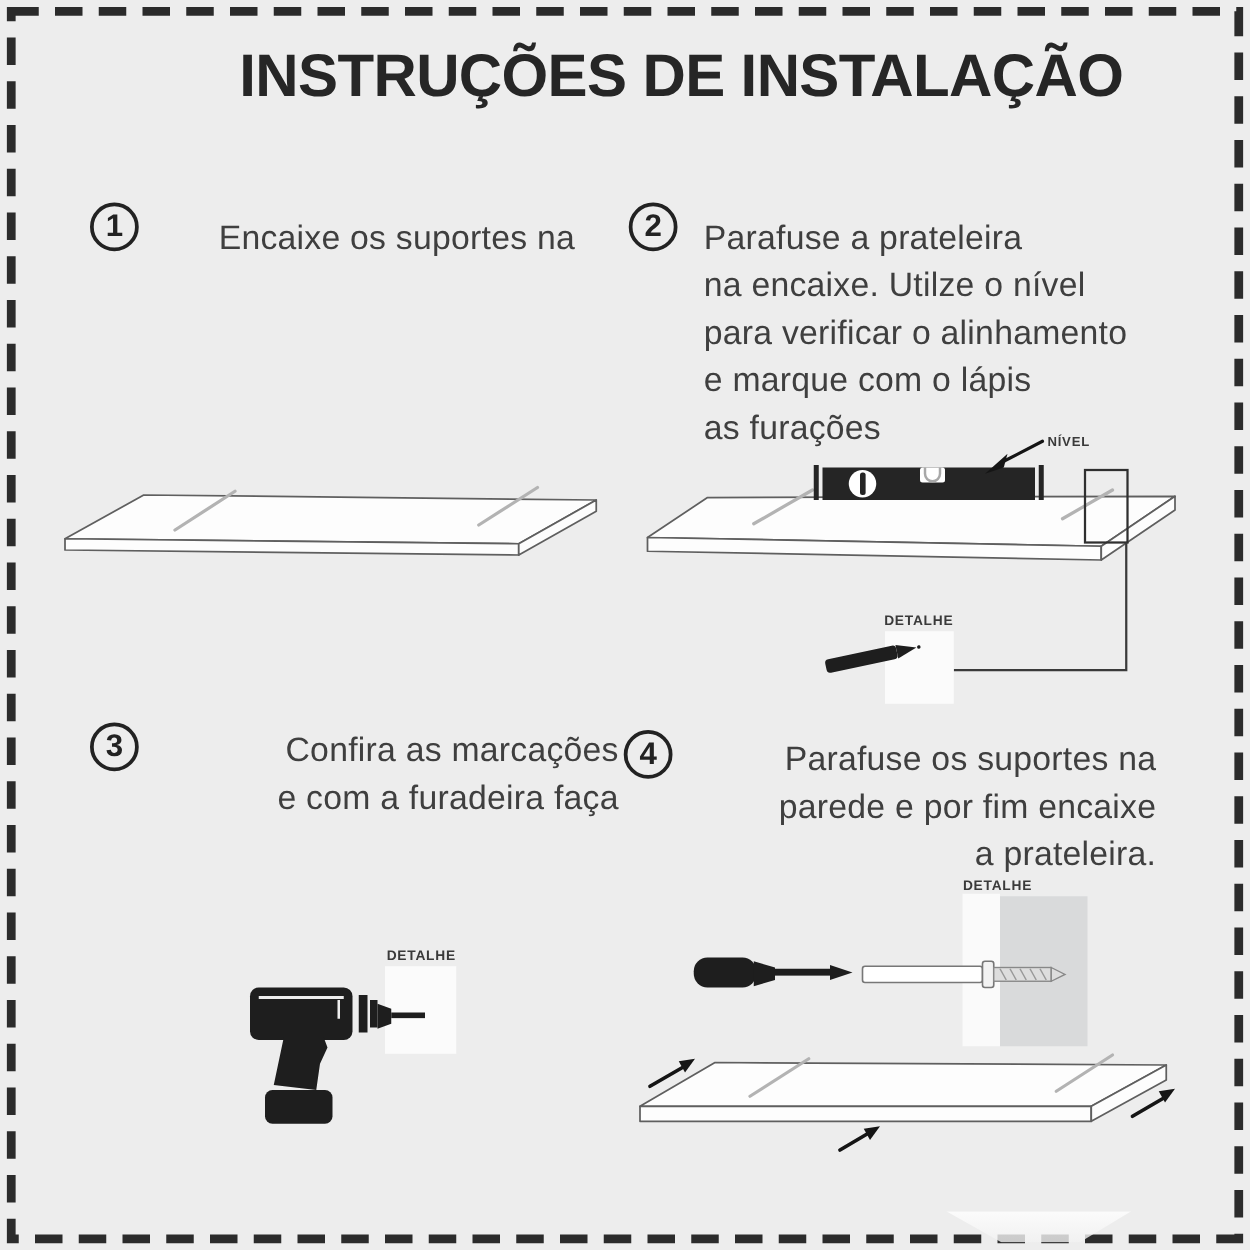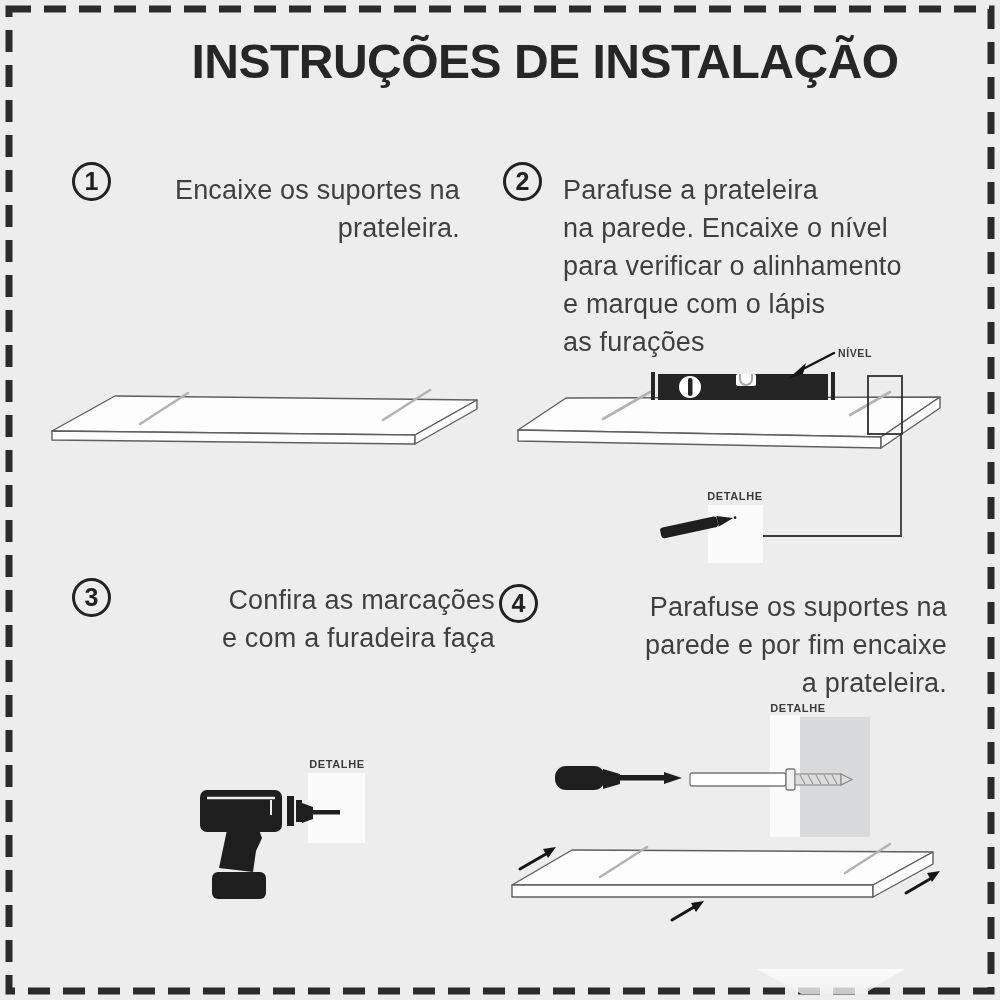--- a/index.html
+++ b/index.html
@@ -55,38 +55,37 @@
   </svg>
 
   <div class="title">INSTRUÇÕES DE INSTALAÇÃO</div>
 
   <div>
     <div class="step-circle" style="left:72px; top:162px;">
       <span>1</span>
     </div>
     <div class="step-text center" style="left:110px; top:171px; width:350px;">
       <div>Encaixe os suportes na</div>
-      <div>prateleira.</div>
     </div>
     <svg class="illus" style="left:40px; top:380px;" width="450" height="80" viewBox="0 0 450 80">
       <path class="shelf-face" d="M12,51 L75,16 L437,20 L375,55 Z"></path>
       <path class="shelf-face" d="M12,51 L375,55 L375,64 L12,60 Z"></path>
       <path class="shelf-face" d="M375,55 L437,20 L437,29 L375,64 Z"></path>
       <line class="support-line" x1="100" y1="44" x2="148" y2="13"></line>
       <line class="support-line" x1="343" y1="40" x2="390" y2="10"></line>
     </svg>
   </div>
 
   <div>
     <div class="step-circle" style="left:503px; top:162px;">
       <span>2</span>
     </div>
     <div class="step-text" style="left:563px; top:171px; width:400px;">
       <div>Parafuse a prateleira</div>
-      <div>na parede. Encaixe o nível</div>
+      <div>na encaixe. Utilze o nível</div>
       <div>para verificar o alinhamento</div>
       <div>e marque com o lápis</div>
       <div>as furações</div>
     </div>
     <svg class="illus" style="left:500px; top:340px;" width="470" height="240" viewBox="0 0 470 240">
 
       <path class="shelf-face" d="M18,90 L66,58 L440,57 L381,97 Z"></path>
       <path class="shelf-face" d="M18,90 L381,97 L381,108 L18,101 Z"></path>
       <path class="shelf-face" d="M381,97 L440,57 L440,68 L381,108 Z"></path>
       <line class="support-line" x1="103" y1="79" x2="150" y2="52"></line>
@@ -143,21 +142,21 @@
         <polygon class="tool" points="32,75 64,75 67,83 61,96 58,117 24,113"></polygon>
         <rect class="tool" x="17" y="117" width="54" height="27" rx="6"></rect>
       </g>
     </svg>
   </div>
 
   <div>
     <div class="step-circle" style="left:499px; top:584px;">
       <span>4</span>
     </div>
-    <div class="step-text center" style="left:557px; top:588px; width:390px;">
+    <div class="step-text center" style="left:535px; top:588px; width:390px;">
       <div>Parafuse os suportes na</div>
       <div>parede e por fim encaixe</div>
       <div>a prateleira.</div>
     </div>
     <svg class="illus" style="left:500px; top:695px;" width="470" height="240" viewBox="0 0 470 240">
 
       <rect x="270" y="20" width="30" height="122" fill="#fafafa"></rect>
       <rect x="300" y="22" width="70" height="120" fill="#d9dadb"></rect>
       <text class="callout-label" x="298" y="17" text-anchor="middle">DETALHE</text>
 

